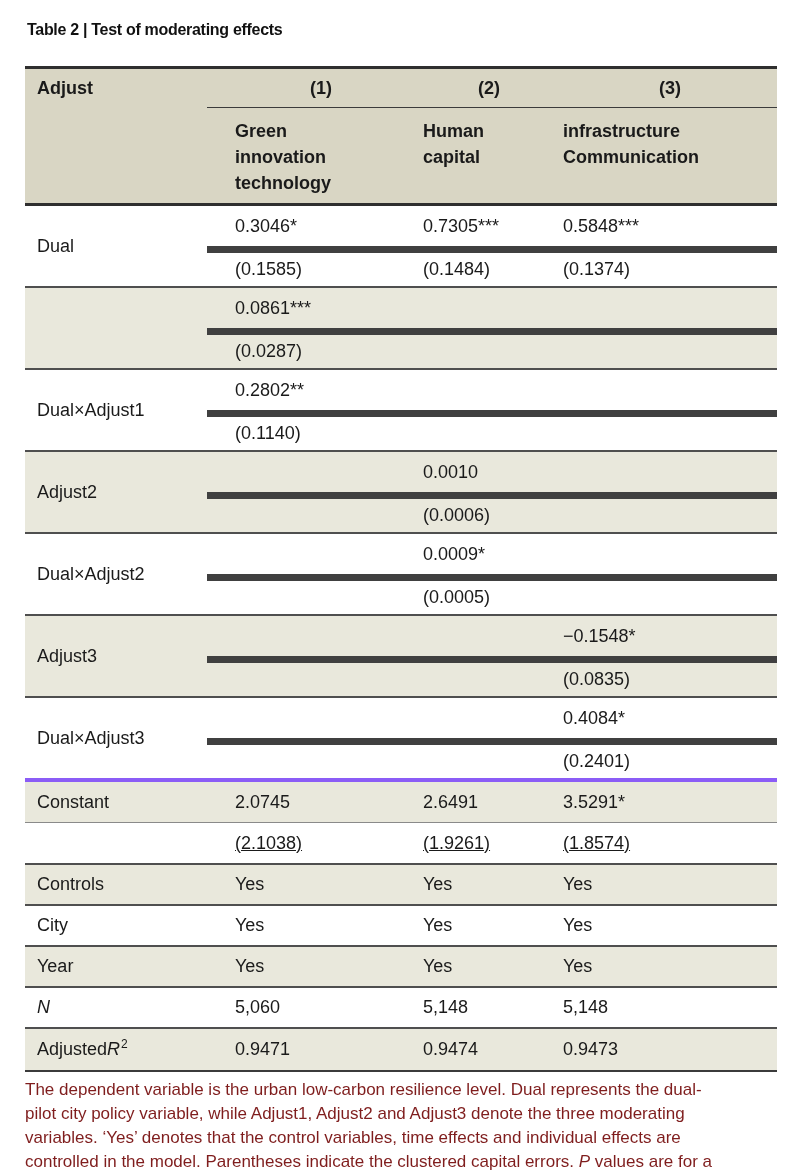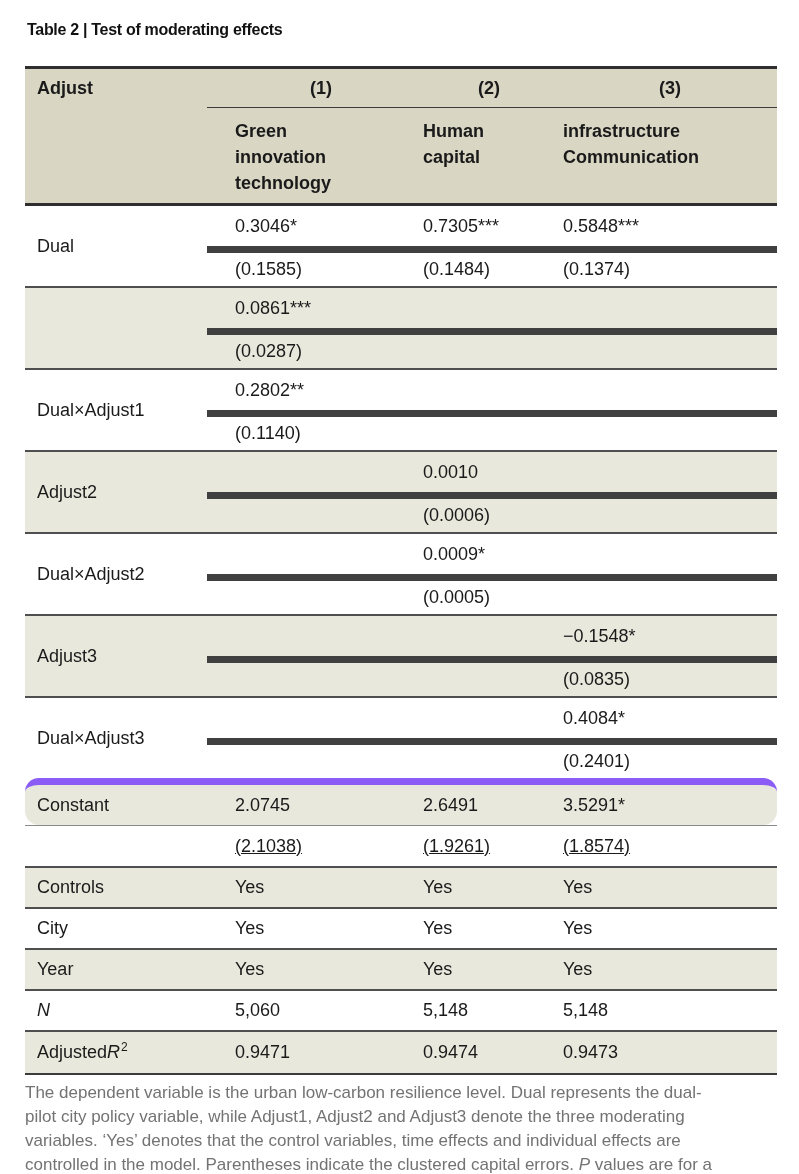--- a/index.html
+++ b/index.html
@@ -33,29 +33,29 @@
   
   .grp{grid-template-rows:40px 40px;}
   .grp-sep{border-top:2px solid #4f4f4f;}
   .grp .rl{grid-row:1/3;grid-column:1;}
   .grp .r1{grid-row:1;}
   .grp .r2{grid-row:2;border-top:7px solid #404040;}
   .grp .c1{grid-column:2;}
   .grp .c2{grid-column:3;}
   .grp .c3{grid-column:4;}
   
-  .const-a{grid-template-rows:40px;border-top:7px solid #8b5cf6;border-radius:14px;}
+  .const-a{grid-template-rows:40px;border-top:4px solid #8b5cf6;}
   .const-b{grid-template-rows:40px;border-top:1px solid #8a8a8a;text-decoration:underline;}
   
   .sum{grid-template-rows:39px;border-top:2px solid #4f4f4f;}
   .sum.tall{grid-template-rows:41px;}
   .italic{font-style:italic;}
   sup.exp{font-size:12px;line-height:0;position:relative;top:-6px;left:1px;}
   
-  .footnote{margin:6px 0 0 0;width:766px;font-size:17px;line-height:24px;color:#737373;}
+  .footnote{margin:6px 0 0 0;width:766px;font-size:17px;line-height:24px;color:#7f1d1d;}
   .fn-line{white-space:nowrap;}
 </style>
 </head>
 <body>
 
 <div class="page">
 
   <div class="title">Table 2 | Test of moderating effects</div>
 
   <div class="tbl">

